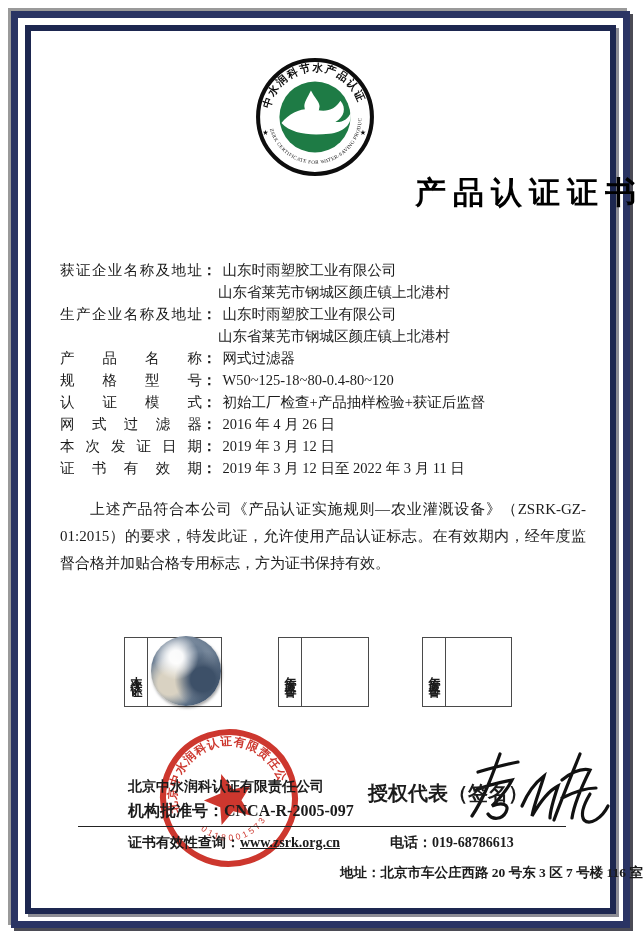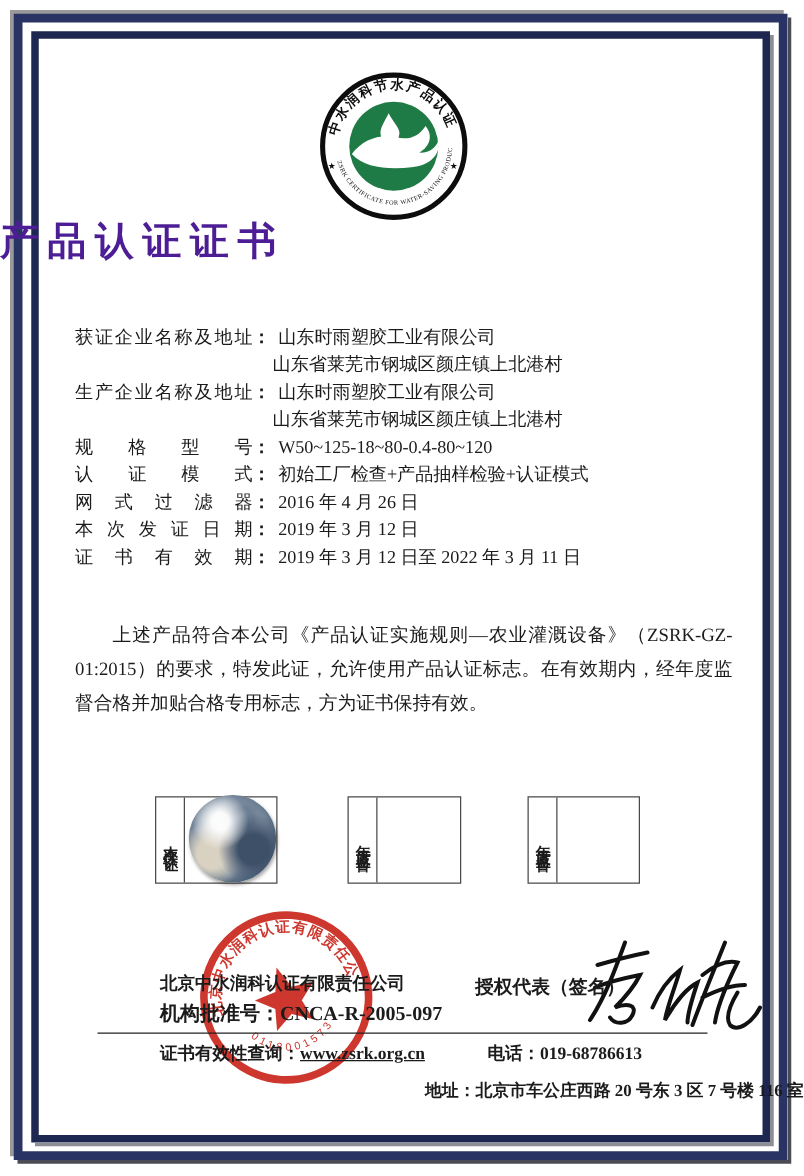--- a/index.html
+++ b/index.html
@@ -16,22 +16,22 @@
   }
   .frame-inner{
     position:absolute;left:25px;top:25px;right:27px;bottom:27px;
     border:6px solid #1d2750;
     box-shadow:3px 3px 0 0 #8d8d95;
   }
   
   .logo{position:absolute;left:254px;top:56px;width:122px;height:122px;}
   
   .title{
-    position:absolute;left:0;top:172px;width:100%;text-align:left;
-    font-size:31px;font-weight:bold;letter-spacing:7px;color:#4c1d95;
+    position:absolute;left:0;top:172px;width:100%;text-align:right;
+    font-size:31px;font-weight:bold;letter-spacing:7px;color:#000000;
     font-family:"Liberation Serif","DejaVu Serif",serif;
   }
   
   .certno{
     position:absolute;right:62px;top:233px;font-size:15px;font-weight:bold;letter-spacing:1px;
   }
   .certno .val{font-weight:bold;letter-spacing:0.5px;}
   
   .fields{position:absolute;left:60px;top:259px;width:528px;font-size:14.5px;line-height:22px;}
   .frow{white-space:nowrap;}
@@ -67,21 +67,21 @@
       radial-gradient(circle at 48% 46%, #eee9dd 0%, #a8b3c0 42%, #5a6e85 68%, #293b50 100%);
     box-shadow:1px 2px 3px rgba(0,0,0,.35);
   }
   
   .red-stamp{position:absolute;left:153px;top:722px;width:152px;height:152px;transform:rotate(-18deg);opacity:.92;}
   
   .signature{position:absolute;left:462px;top:742px;width:150px;height:100px;}
   
   .f-company{position:absolute;left:128px;top:778px;font-size:14px;font-weight:bold;}
   .f-approval{position:absolute;left:128px;top:801px;font-size:16px;font-weight:bold;}
-  .f-signer{position:absolute;left:368px;top:780px;font-size:15px;font-weight:bold;margin-left:12px;}
+  .f-signer{position:absolute;left:368px;top:780px;font-size:20px;font-weight:bold;}
   .f-rule{position:absolute;left:78px;top:826px;width:488px;border-top:1.5px solid #222;}
   .f-query{position:absolute;left:128px;top:834px;font-size:14px;font-weight:bold;}
   .f-query .url{text-decoration:underline;font-family:Liberation Serif, serif;}
   .f-phone{position:absolute;left:390px;top:834px;font-size:14px;font-weight:bold;}
   .f-address{position:absolute;left:0;top:864px;width:100%;text-align:right;font-size:13.5px;font-weight:bold;}
 </style>
 </head>
 <body>
 
 <div class="page">
@@ -111,22 +111,23 @@
   </svg>
 
   <div class="title">产品认证证书</div>
 
 
   <div class="fields">
     <div class="frow"><span class="flabel">获证企业名称及地址</span><span class="fcolon">：</span><span class="fval">山东时雨塑胶工业有限公司</span></div>
     <div class="frow fcont"><span>山东省莱芜市钢城区颜庄镇上北港村</span></div>
     <div class="frow"><span class="flabel">生产企业名称及地址</span><span class="fcolon">：</span><span class="fval">山东时雨塑胶工业有限公司</span></div>
     <div class="frow fcont"><span>山东省莱芜市钢城区颜庄镇上北港村</span></div>
+    <div class="frow"><span class="flabel">产品名称</span><span class="fcolon">：</span><span class="fval">网式过滤器</span></div>
     <div class="frow"><span class="flabel">规格型号</span><span class="fcolon">：</span><span class="fval">W50~125-18~80-0.4-80~120</span></div>
-    <div class="frow"><span class="flabel">认证模式</span><span class="fcolon">：</span><span class="fval">初始工厂检查+产品抽样检验+认证模式</span></div>
+    <div class="frow"><span class="flabel">认证模式</span><span class="fcolon">：</span><span class="fval">初始工厂检查+产品抽样检验+获证后监督</span></div>
     <div class="frow"><span class="flabel">网式过滤器</span><span class="fcolon">：</span><span class="fval">2016 年 4 月 26 日</span></div>
     <div class="frow"><span class="flabel">本次发证日期</span><span class="fcolon">：</span><span class="fval">2019 年 3 月 12 日</span></div>
     <div class="frow"><span class="flabel">证书有效期</span><span class="fcolon">：</span><span class="fval">2019 年 3 月 12 日至 2022 年 3 月 11 日</span></div>
   </div>
 
   <div class="statement">上述产品符合本公司《产品认证实施规则—农业灌溉设备》（ZSRK-GZ- 01:2015）的要求，特发此证，允许使用产品认证标志。在有效期内，经年度监督合格并加贴合格专用标志，方为证书保持有效。</div>
 
   <div class="sbox box1">
     <div class="vlabel">本次认证</div>
     <div class="cell"></div>

